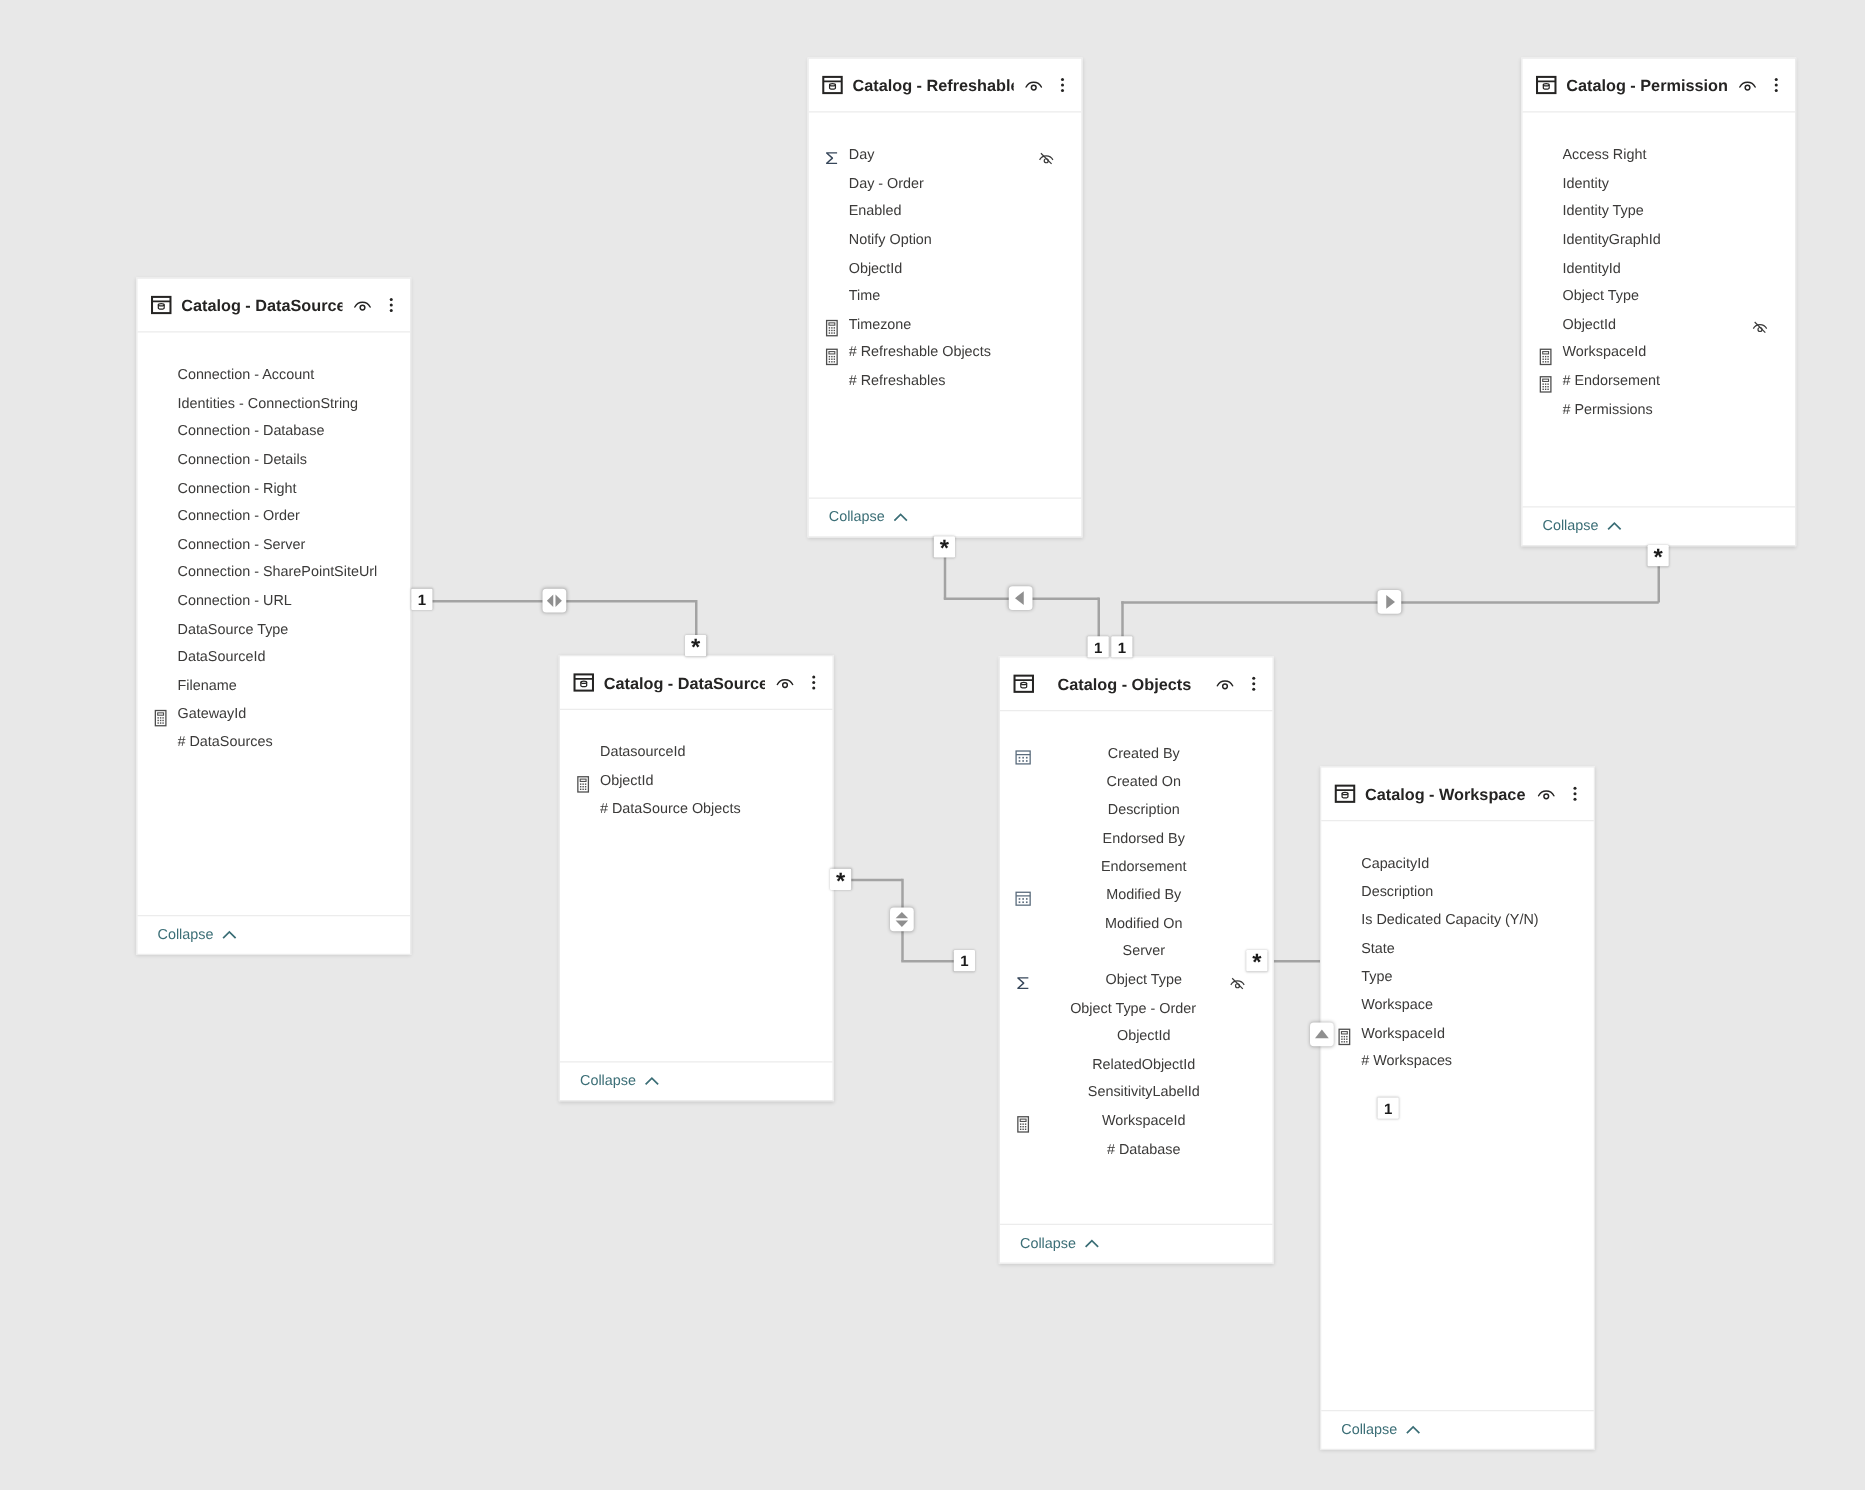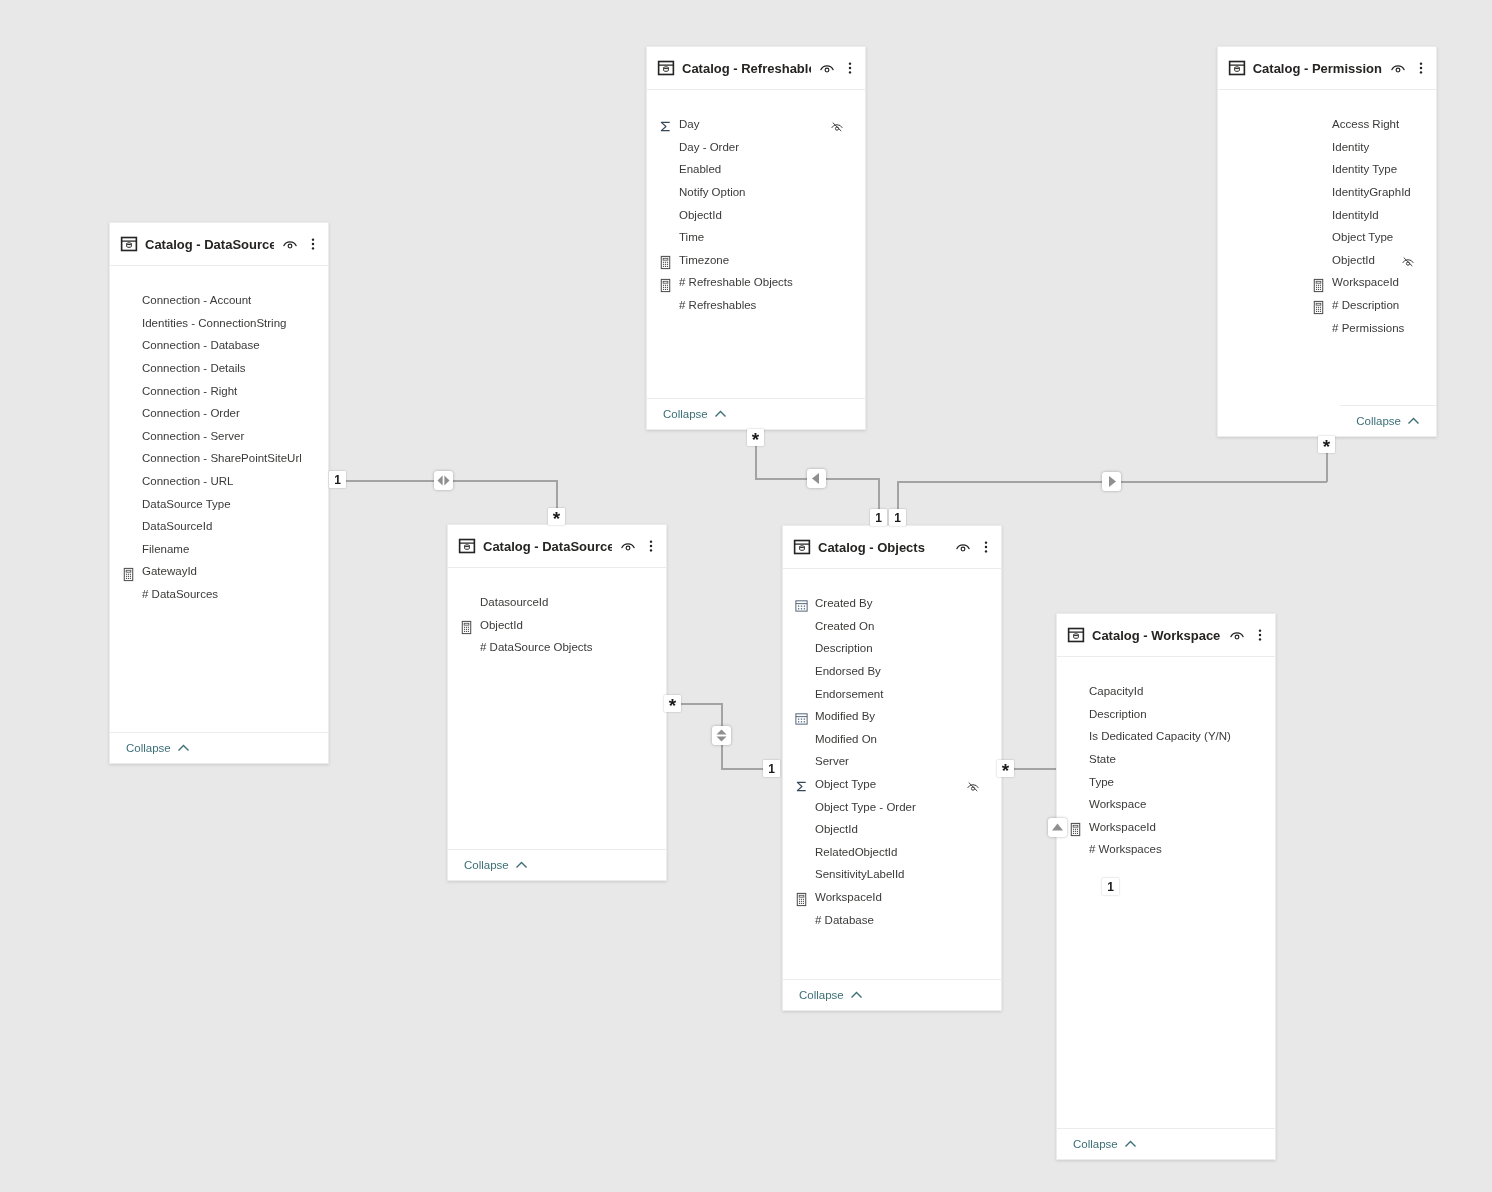--- a/index.html
+++ b/index.html
@@ -349,21 +349,21 @@
     <div class="card-footer">
       <span class="collapse-label">Collapse</span>
       <span class="collapse-chevron">
           <svg width="13" height="8" viewBox="0 0 13 8">
             <polyline points="1.5,6.5 6.5,1.5 11.5,6.5" fill="none" stroke="#3b6e76" stroke-width="1.4"></polyline>
           </svg>
         </span>
     </div>
   </div>
 
-  <div class="card" style="left: 1217px; top: 46px; width: 220px; height: 391px; align-items: flex-end;">
+  <div class="card" style="left: 1217px; top: 46px; width: 220px; height: 391px;">
     <div class="card-header">
       <span class="tbl-icon">
           <svg width="18" height="18" viewBox="0 0 20 20">
             <rect x="1.8" y="2.8" width="16.4" height="14.4" fill="none" stroke="#252423" stroke-width="1.8"></rect>
             <line x1="2" y1="6.8" x2="18" y2="6.8" stroke="#252423" stroke-width="1.4"></line>
             <ellipse cx="10" cy="9.7" rx="2.6" ry="1" fill="none" stroke="#252423" stroke-width="1.1"></ellipse>
             <path d="M7.4 9.7 v3 a2.6 1 0 0 0 5.2 0 v-3" fill="none" stroke="#252423" stroke-width="1.1"></path>
           </svg>
         </span>
       <span class="card-title">Catalog - Permission</span>
@@ -447,21 +447,21 @@
                 <rect x="9.5" y="7.2" width="1.2" height="1.2"></rect>
                 <rect x="5.3" y="9.4" width="1.2" height="1.2"></rect>
                 <rect x="7.4" y="9.4" width="1.2" height="1.2"></rect>
                 <rect x="9.5" y="9.4" width="1.2" height="1.2"></rect>
                 <rect x="5.3" y="11.6" width="1.2" height="1.2"></rect>
                 <rect x="7.4" y="11.6" width="1.2" height="1.2"></rect>
                 <rect x="9.5" y="11.6" width="1.2" height="1.2"></rect>
               </g>
             </svg>
           </span>
-    <span class="f-label"># Description</span>
+    <span class="f-label"># Endorsement</span>
 
   </div>
 
   <div class="field-row">
     <span class="f-icon">
             <svg width="15" height="15" viewBox="0 0 16 16">
               <rect x="3.5" y="1.5" width="9" height="13" fill="none" stroke="#4d4d4d" stroke-width="1.1"></rect>
               <rect x="5.5" y="3.5" width="5" height="2" fill="none" stroke="#4d4d4d" stroke-width="0.9"></rect>
               <g fill="#4d4d4d">
                 <rect x="5.3" y="7.2" width="1.2" height="1.2"></rect>
@@ -553,21 +553,21 @@
     <div class="card-footer">
       <span class="collapse-label">Collapse</span>
       <span class="collapse-chevron">
           <svg width="13" height="8" viewBox="0 0 13 8">
             <polyline points="1.5,6.5 6.5,1.5 11.5,6.5" fill="none" stroke="#3b6e76" stroke-width="1.4"></polyline>
           </svg>
         </span>
     </div>
   </div>
 
-  <div class="card" style="left: 782px; top: 525px; width: 220px; height: 486px;">
+  <div class="card" style="left: 799px; top: 525px; width: 220px; height: 486px; text-align: center;">
     <div class="card-header">
       <span class="tbl-icon">
           <svg width="18" height="18" viewBox="0 0 20 20">
             <rect x="1.8" y="2.8" width="16.4" height="14.4" fill="none" stroke="#252423" stroke-width="1.8"></rect>
             <line x1="2" y1="6.8" x2="18" y2="6.8" stroke="#252423" stroke-width="1.4"></line>
             <ellipse cx="10" cy="9.7" rx="2.6" ry="1" fill="none" stroke="#252423" stroke-width="1.1"></ellipse>
             <path d="M7.4 9.7 v3 a2.6 1 0 0 0 5.2 0 v-3" fill="none" stroke="#252423" stroke-width="1.1"></path>
           </svg>
         </span>
       <span class="card-title">Catalog - Objects</span>

